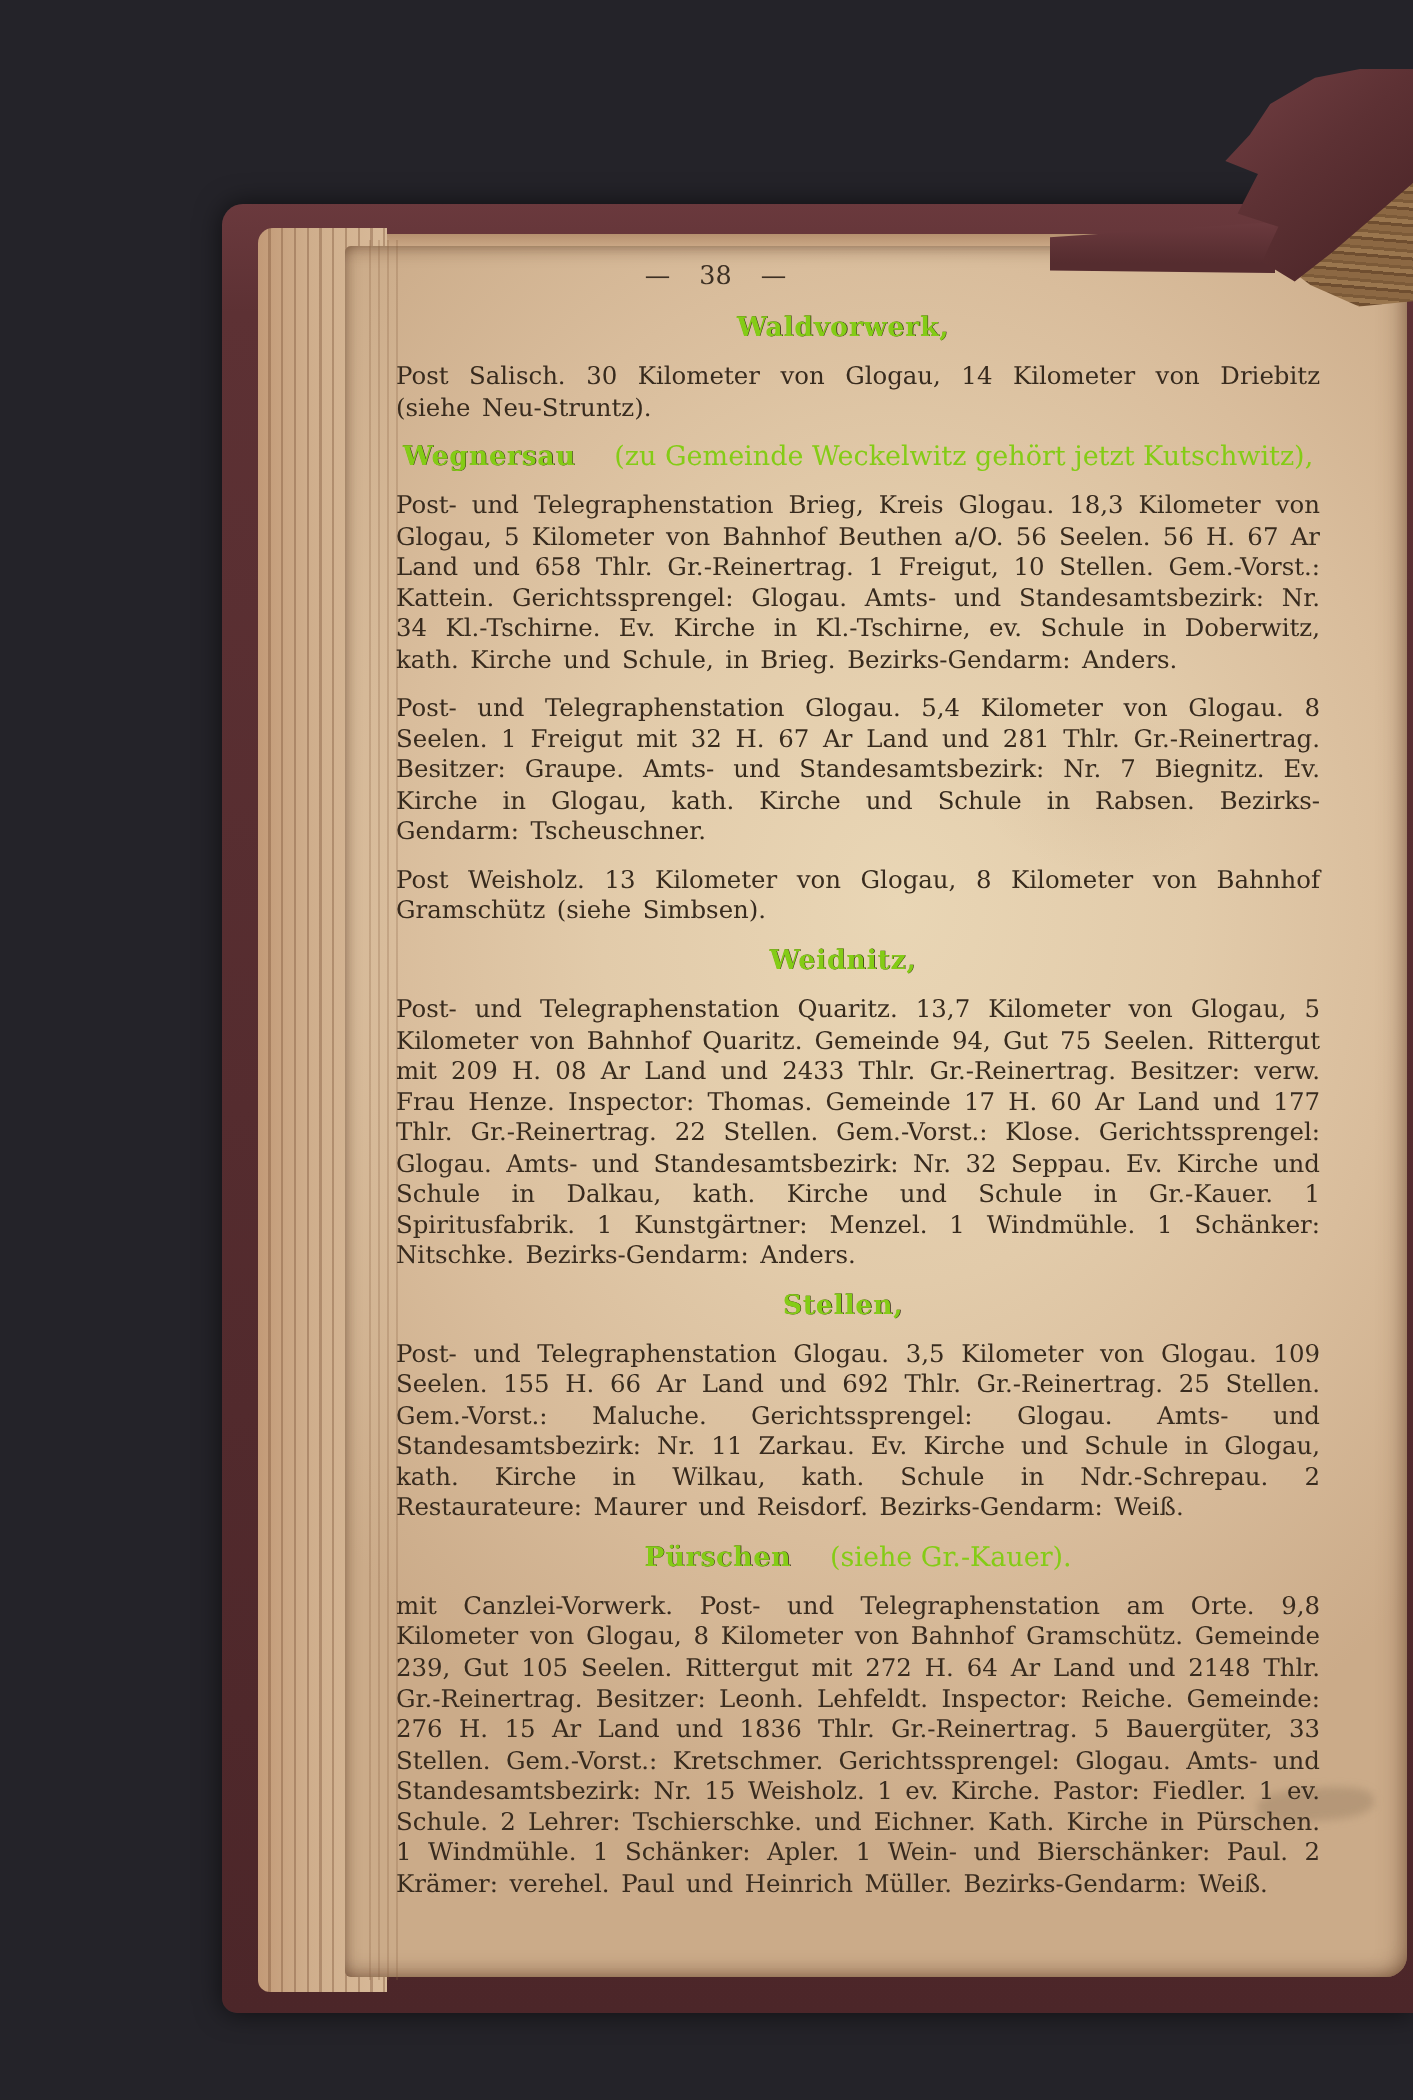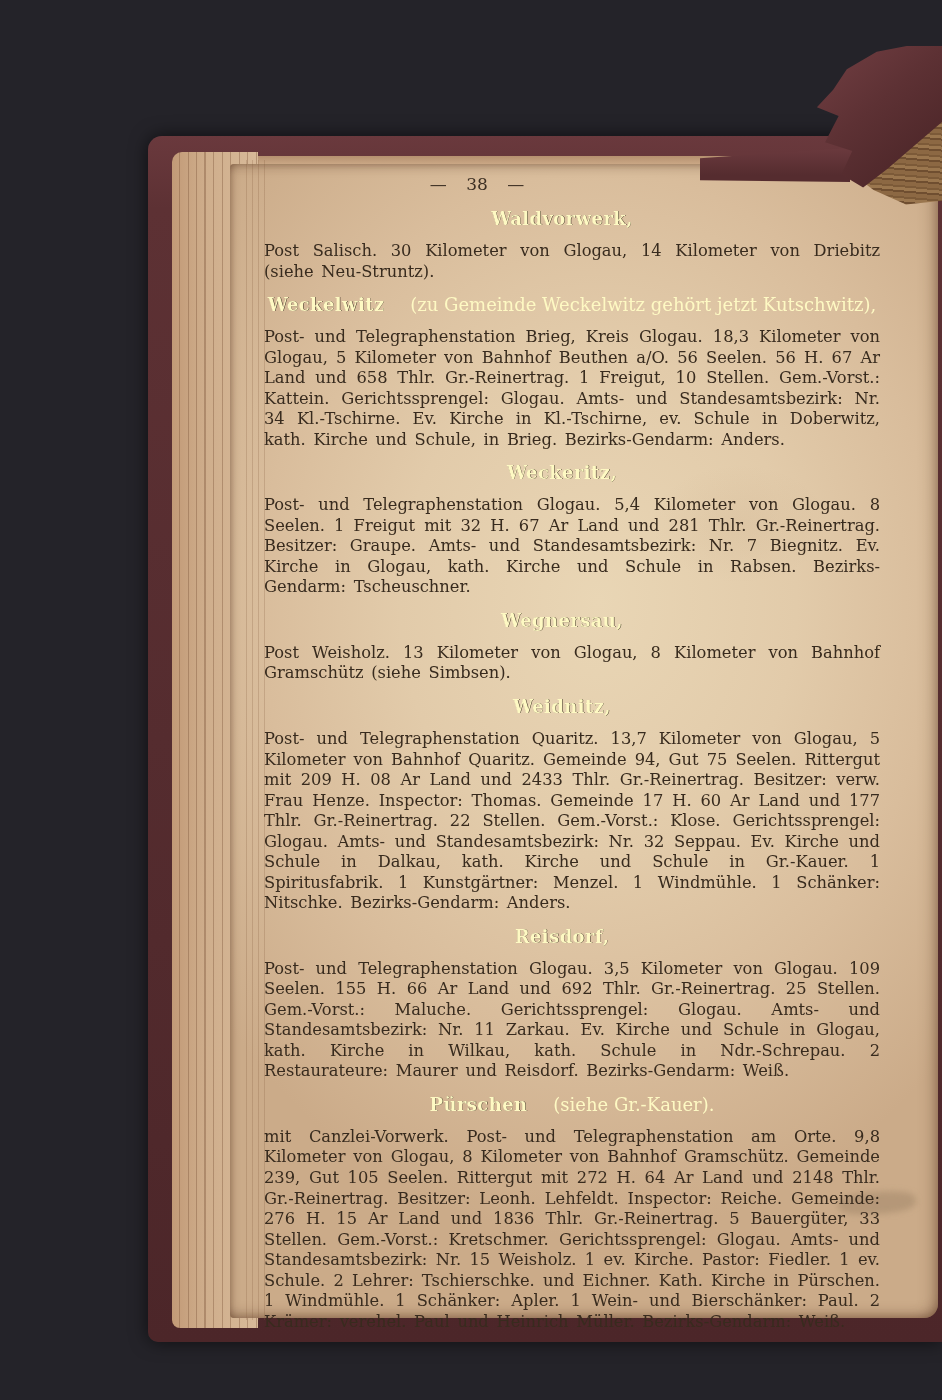--- a/index.html
+++ b/index.html
@@ -84,21 +84,21 @@
     transform:translateX(-95px);
     margin-bottom:14px;
     color:#3d3024;
   }
   .entry-title{
     text-align:center;
     font-size:18px;
     font-weight:bold;
     letter-spacing:.4px;
     margin:11px 0 3px 0;
-    color:#fef9c3;
+    color:#84cc16;
     text-shadow:.4px 0 0 #33261a;
   }
   .t-suffix{font-weight:normal;text-shadow:none;letter-spacing:0;margin-left:20px;}
   .entry-body{
     font-size:16.3px;
     line-height:1.26;
     text-align:justify;
     word-spacing:2.5px;
     margin:12px;
   }
@@ -139,41 +139,39 @@
   <div class="content">
 
     <div class="folio">— 38 —</div>
 
     <div>
       <div class="entry-title"><span>Waldvorwerk,</span><span class="t-suffix"></span></div>
       <p class="entry-body">Post Salisch. 30 Kilometer von Glogau, 14 Kilometer von Driebitz (siehe Neu-Struntz).</p>
     </div>
 
     <div>
-      <div class="entry-title"><span>Weckelwitz</span><span class="t-suffix"> (zu Gemeinde Weckelwitz gehört jetzt Kutschwitz),</span></div>
+      <div class="entry-title"><span>Wegnersau</span><span class="t-suffix"> (zu Gemeinde Weckelwitz gehört jetzt Kutschwitz),</span></div>
       <p class="entry-body">Post- und Telegraphenstation Brieg, Kreis Glogau. 18,3 Kilometer von Glogau, 5 Kilometer von Bahnhof Beuthen a/O. 56 Seelen. 56 H. 67 Ar Land und 658 Thlr. Gr.-Reinertrag. 1 Freigut, 10 Stellen. Gem.-Vorst.: Kattein. Gerichtssprengel: Glogau. Amts- und Standesamtsbezirk: Nr. 34 Kl.-Tschirne. Ev. Kirche in Kl.-Tschirne, ev. Schule in Doberwitz, kath. Kirche und Schule, in Brieg. Bezirks-Gendarm: Anders.</p>
     </div>
 
     <div>
-      <div class="entry-title"><span>Weckeritz,</span><span class="t-suffix"></span></div>
       <p class="entry-body">Post- und Telegraphenstation Glogau. 5,4 Kilometer von Glogau. 8 Seelen. 1 Freigut mit 32 H. 67 Ar Land und 281 Thlr. Gr.-Reinertrag. Besitzer: Graupe. Amts- und Standesamtsbezirk: Nr. 7 Biegnitz. Ev. Kirche in Glogau, kath. Kirche und Schule in Rabsen. Bezirks-Gendarm: Tscheuschner.</p>
     </div>
 
     <div>
-      <div class="entry-title"><span>Wegnersau,</span><span class="t-suffix"></span></div>
       <p class="entry-body">Post Weisholz. 13 Kilometer von Glogau, 8 Kilometer von Bahnhof Gramschütz (siehe Simbsen).</p>
     </div>
 
     <div>
       <div class="entry-title"><span>Weidnitz,</span><span class="t-suffix"></span></div>
       <p class="entry-body">Post- und Telegraphenstation Quaritz. 13,7 Kilometer von Glogau, 5 Kilometer von Bahnhof Quaritz. Gemeinde 94, Gut 75 Seelen. Rittergut mit 209 H. 08 Ar Land und 2433 Thlr. Gr.-Reinertrag. Besitzer: verw. Frau Henze. Inspector: Thomas. Gemeinde 17 H. 60 Ar Land und 177 Thlr. Gr.-Reinertrag. 22 Stellen. Gem.-Vorst.: Klose. Gerichtssprengel: Glogau. Amts- und Standesamtsbezirk: Nr. 32 Seppau. Ev. Kirche und Schule in Dalkau, kath. Kirche und Schule in Gr.-Kauer. 1 Spiritusfabrik. 1 Kunstgärtner: Menzel. 1 Windmühle. 1 Schänker: Nitschke. Bezirks-Gendarm: Anders.</p>
     </div>
 
     <div>
-      <div class="entry-title"><span>Reisdorf,</span><span class="t-suffix"></span></div>
+      <div class="entry-title"><span>Stellen,</span><span class="t-suffix"></span></div>
       <p class="entry-body">Post- und Telegraphenstation Glogau. 3,5 Kilometer von Glogau. 109 Seelen. 155 H. 66 Ar Land und 692 Thlr. Gr.-Reinertrag. 25 Stellen. Gem.-Vorst.: Maluche. Gerichtssprengel: Glogau. Amts- und Standesamtsbezirk: Nr. 11 Zarkau. Ev. Kirche und Schule in Glogau, kath. Kirche in Wilkau, kath. Schule in Ndr.-Schrepau. 2 Restaurateure: Maurer und Reisdorf. Bezirks-Gendarm: Weiß.</p>
     </div>
 
     <div>
       <div class="entry-title"><span>Pürschen</span><span class="t-suffix"> (siehe Gr.-Kauer).</span></div>
 
     </div>
 
     <div>
     </div>

